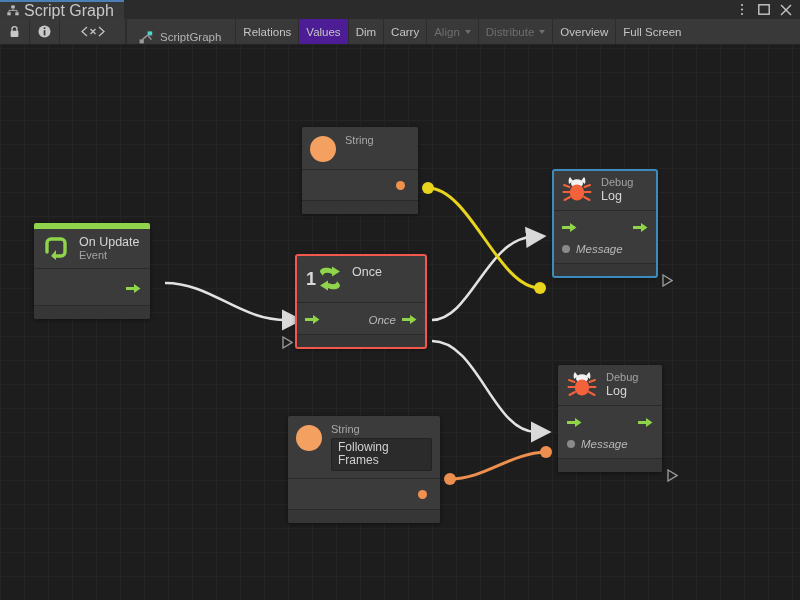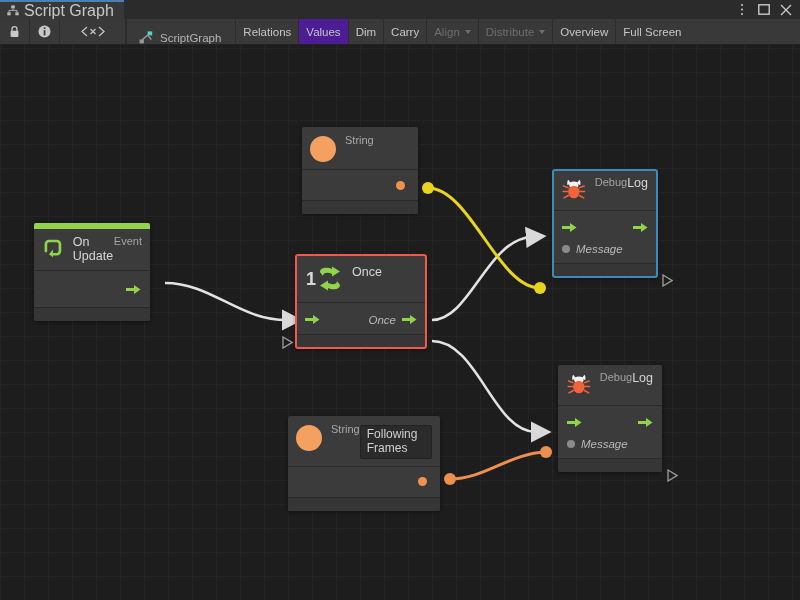--- a/index.html
+++ b/index.html
@@ -41,22 +41,22 @@
     display: flex; align-items: stretch;
     font-size: 11.5px; color: #c4c4c4;
   }
   .tb-icon-btn {
     width: 30px; display: flex; align-items: center; justify-content: center;
     border-right: 1px solid #2c2c2c;
   }
   .tb-icon-btn.wide { width: 66px; }
   .tb-sep { width: 1px; background: #2c2c2c; }
   #tb-graphname {
-    display: flex; align-items: flex-end; gap: 7px;
-    padding: 4px 14px 0 12px; color: #b4b4b4;
+    display: flex; align-items: flex-start; gap: 7px;
+    padding: 12px 14px 0 12px; color: #b4b4b4;
   }
   #tb-zoom {
     display: flex; align-items: center; gap: 8px;
     padding-right: 10px;
   }
   #zoom-label { color: #c4c4c4; }
   #zoom-track {
     position: relative; width: 96px; height: 14px;
     display: flex; align-items: center;
   }
@@ -105,21 +105,21 @@
     box-shadow: 0 1px 4px rgba(0,0,0,.45);
   }
   .node.sel-blue  { outline: 2px solid #3d8bbd; outline-offset: -1px; }
   .node.sel-red   { outline: 2px solid #f2584c; outline-offset: -1px; }
   .node-head {
     display: flex; gap: 9px;
     padding: 8px 10px 8px 10px;
     border-bottom: 1px solid #2a2a2a;
   }
   .node-green-bar { height: 6px; background: #8fd44a; border-radius: 2px 2px 0 0; }
-  .head-text { display: flex; flex-direction: row; line-height: 1.15; }
+  .head-text { display: flex; flex-direction: column; line-height: 1.15; }
   .head-title { font-size: 12.5px; color: #d6d6d6; }
   .head-sub   { font-size: 11px; color: #a3a3a3; }
   .head-sub.small-top { font-size: 11px; color: #a8a8a8; }
   .node-body { padding: 6px 0 4px 0; font-style: italic; }
   .node-foot {
     border-top: 1px solid #2a2a2a;
     height: 14px; background: #363636; border-radius: 0 0 2px 2px;
   }
   .port-row {
     display: flex; align-items: center; justify-content: space-between;

